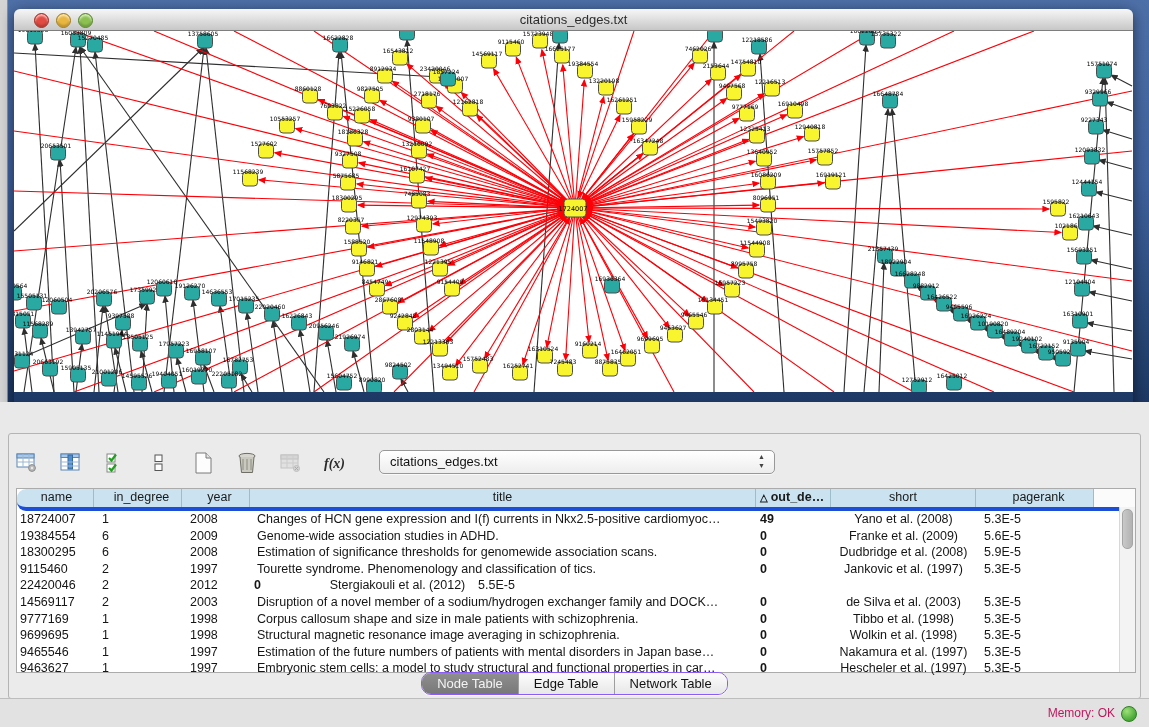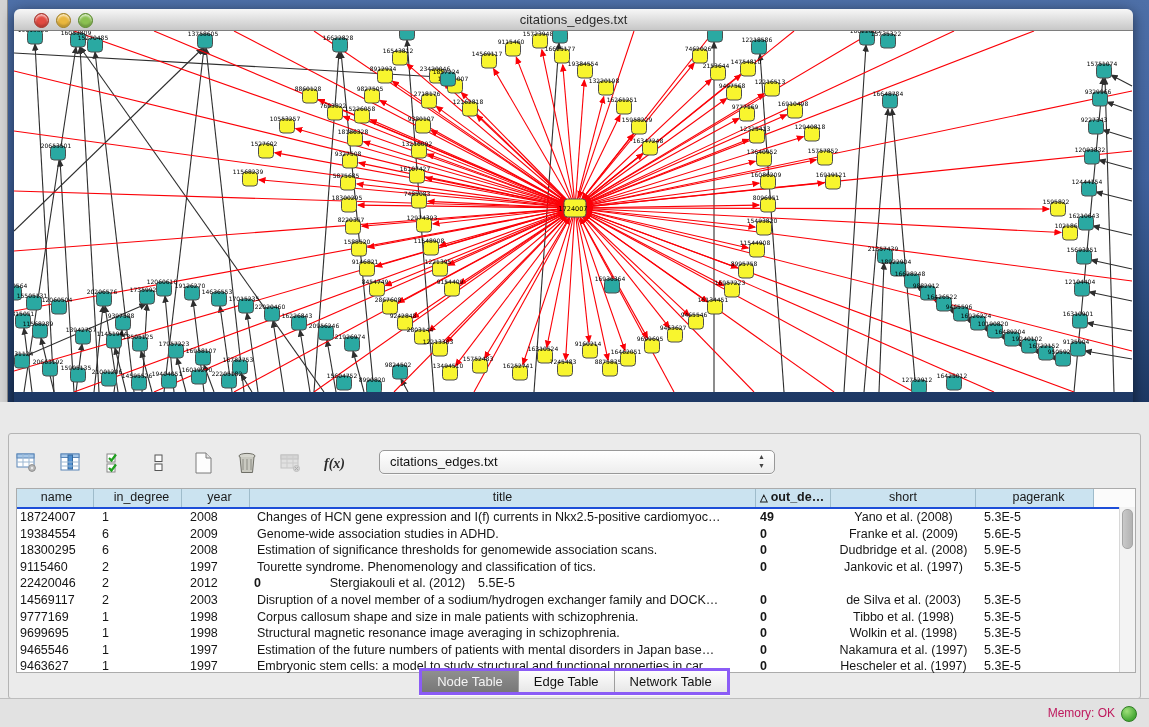--- a/index.html
+++ b/index.html
@@ -35,21 +35,21 @@
 
   .toolbar{position:absolute;left:6px;top:16px;height:32px;display:flex;align-items:flex-start;gap:11px;}
   .tb-icon{width:24px;height:26px;margin-right:9px;display:flex;align-items:center;justify-content:center;}
   .chooser{margin-left:12px;width:394px;height:22px;border:1px solid #989898;border-radius:5px;
     background:linear-gradient(#ffffff,#ededed);position:relative;box-shadow:0 1px 0 rgba(255,255,255,.7);}
   .chooser .val{font-size:13px;line-height:22px;color:#111;padding-left:10px;}
   .chooser .arrows{position:absolute;right:9px;top:1px;font-size:7px;line-height:9px;color:#444;text-align:center;}
 
   .table-wrap{position:absolute;left:7px;top:54px;width:1120px;height:185px;background:#ffffff;
     border:1px solid #ababab;box-sizing:border-box;}
-  .thead{display:flex;height:18px;background:#cbe3f0;border-bottom:2px solid #1d4ed8;}
+  .thead{display:flex;height:18px;background:#cbe3f0;border-bottom:4px solid #1d4ed8;border-radius:9px;}
   .th{box-sizing:border-box;border-right:1px solid #9fbccb;font-size:12.5px;line-height:17px;color:#1a1a1a;
     text-align:center;overflow:hidden;white-space:nowrap;}
   .th.sorted{text-align:left;padding-left:4px;}
   .th .tri{font-size:10px;margin-right:3px;}
   .th.filler{background:#fbfbfb;border-right:none;}
   .tbody{position:relative;}
   .tr{display:flex;height:16.6px;}
   .td{box-sizing:border-box;font-size:12.5px;line-height:16.6px;color:#151515;
     overflow:hidden;white-space:nowrap;padding-left:7px;}
   .c0{width:77px;padding-left:3px;}
@@ -58,21 +58,21 @@
   .c3{width:506px;}
   .c4{width:75px;padding-left:4px;font-weight:bold;}
   .c5{width:145px;text-align:center;padding-left:0;}
   .c6{width:118px;padding-left:8px;}
   .cF{flex:1;}
   .vscroll{position:absolute;right:0;top:18px;bottom:0;width:15px;background:#f3f3f3;border-left:1px solid #d8d8d8;}
   .vthumb{position:absolute;left:2px;top:2px;width:9px;height:38px;border-radius:5px;
     background:linear-gradient(90deg,#c9c9c9,#b2b2b2);border:1px solid #a5a5a5;}
 
   .tabs{position:absolute;left:0;right:0;bottom:3px;display:flex;justify-content:center;}
-  .seg{display:flex;height:21px;border:3px solid #8b5cf6;border-radius:0;overflow:hidden;
+  .seg{display:flex;height:21px;border:1px solid #8b5cf6;border-radius:10px;overflow:hidden;
     box-shadow:0 1px 0 rgba(255,255,255,.8);justify-content:flex-end;}
   .seg .tab{font-size:13px;line-height:21px;padding:0 15px;background:linear-gradient(#fdfdfd,#e7e7e7);
     color:#111;border-left:1px solid #9e9e9e;}
   .seg .tab:first-child{border-left:none;}
   .seg .tab.active{background:linear-gradient(#8f8f8f,#787878);color:#f4f4f4;}
 
   .statusbar{position:absolute;left:0;bottom:0;width:1149px;height:28px;background:#e2e2e2;border-top:1px solid #bdbdbd;}
   .mem{position:absolute;right:34px;top:0;font-size:12px;line-height:28px;color:#be185d;}
   .memdot{position:absolute;right:12px;top:7px;width:14px;height:14px;border-radius:50%;
     background:radial-gradient(circle at 35% 30%,#9fe07a,#46a835 70%);border:1px solid #2f7d24;}

